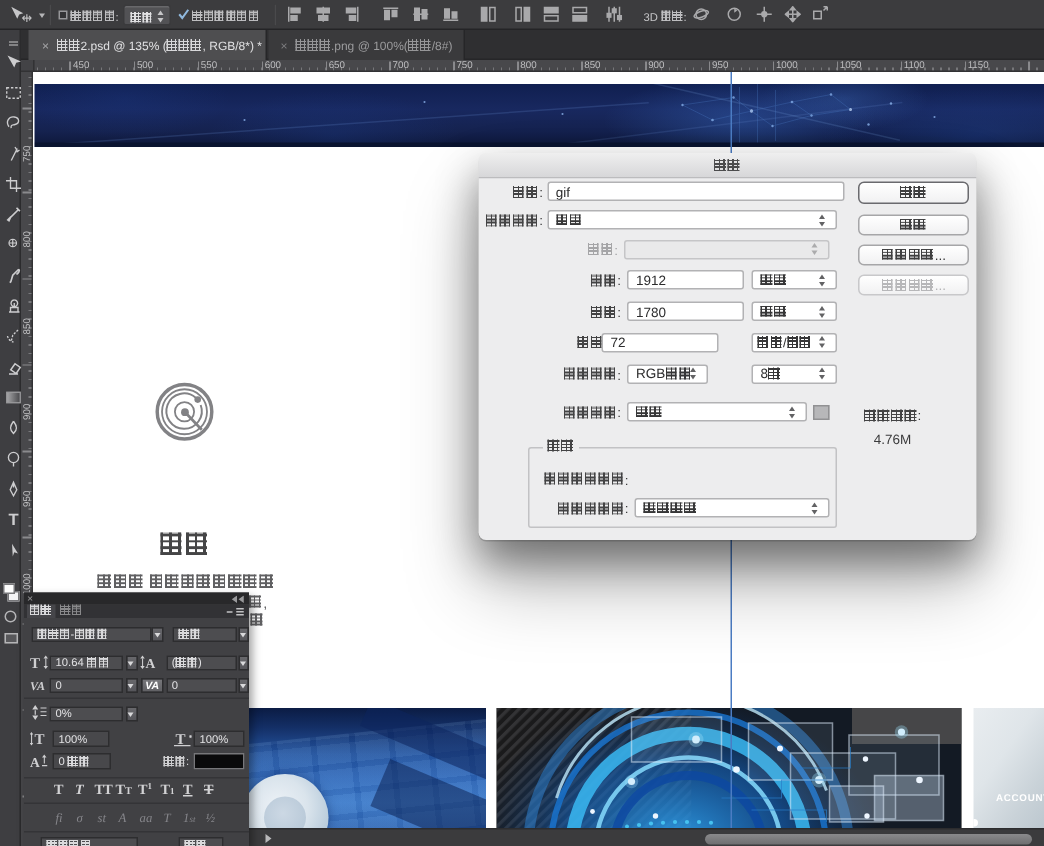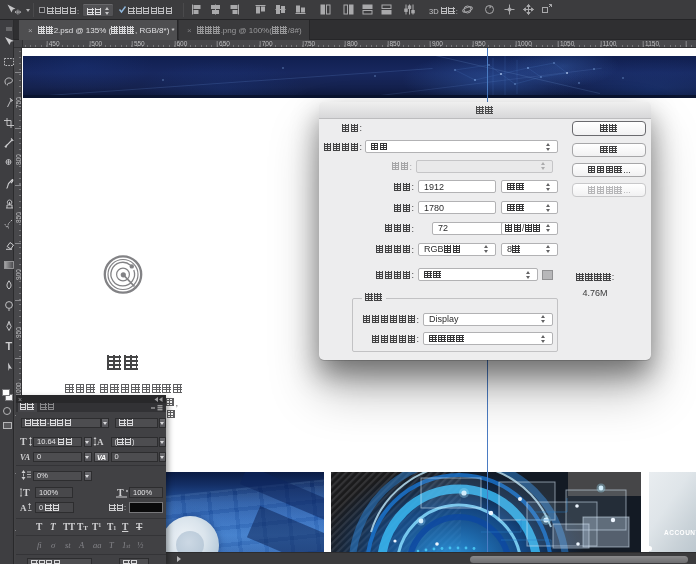--- a/index.html
+++ b/index.html
@@ -491,20 +491,21 @@
       <i class="cj"></i>
     </div>
  <div class="pfld" style="left:103px;top:163px;width:30px;height:10px">
       <i class="cj"></i>
       <i class="cj"></i>
     </div>
 </div>
 <div class="abs" id="dlg" style="z-index:8">
  <div id="dlgtit"><i class="cj"></i><i class="cj"></i></div>
  <div class="lbl" style="left:0;top:21px;width:43px"><i class="cj"></i><i class="cj"></i>:</div>
+ <div class="fld" style="left:45.5px;top:19px;width:198.5px;height:13px">gif</div>
  <div class="btn" style="top:18.5px;height:15px;border:1.5px solid #6a6a6e">
       <i class="cj"></i>
       <i class="cj"></i>
     </div>
  <div class="lbl" style="left:0;top:40px;width:43px"><i class="cj"></i><i class="cj"></i><i class="cj"></i><i class="cj"></i>:</div>
  <div class="fld" style="left:45.5px;top:38px;width:193.5px;height:13px">
       <i class="cj"></i>
       <i class="cj"></i>
       <span class="updn"></span>
     </div>
@@ -526,38 +527,37 @@
     </div>
  <div class="btn" style="top:81px;color:#b4b4b6;border-color:#c8c8ca"><i class="cj"></i><i class="cj"></i><i class="cj"></i><i class="cj"></i>...</div>
  <div class="lbl" style="left:0;top:101px;width:95px"><i class="cj"></i><i class="cj"></i>:</div>
  <div class="fld" style="left:99px;top:99px;width:78px;height:13px">1780</div>
  <div class="fld" style="left:182px;top:99px;width:57px;height:13px">
       <i class="cj"></i>
       <i class="cj"></i>
       <span class="updn"></span>
     </div>
  <div class="lbl" style="left:0;top:121.5px;width:95px"><i class="cj"></i><i class="cj"></i><i class="cj"></i>:</div>
- <div class="fld" style="left:113px;top:119.5px;width:78px;height:13px">72</div>
+ <div class="fld" style="left:82px;top:119.5px;width:78px;height:13px">72</div>
  <div class="fld" style="left:182px;top:119.5px;width:57px;height:13px;padding-left:3px;font-size:8.5px"><i class="cj"></i><i class="cj"></i>/<i class="cj"></i><i class="cj"></i><span class="updn"></span></div>
  <div class="lbl" style="left:0;top:142.5px;width:95px"><i class="cj"></i><i class="cj"></i><i class="cj"></i><i class="cj"></i>:</div>
- <div class="fld" style="left:99px;top:140.5px;width:78px;height:13px">RGB <i class="cj"></i><i class="cj"></i><span class="updn"></span></div>
+ <div class="fld" style="left:99px;top:140.5px;width:54px;height:13px">RGB <i class="cj"></i><i class="cj"></i><span class="updn"></span></div>
  <div class="fld" style="left:182px;top:140.5px;width:57px;height:13px">8 <i class="cj"></i><span class="updn"></span></div>
  <div class="lbl" style="left:0;top:168px;width:95px"><i class="cj"></i><i class="cj"></i><i class="cj"></i><i class="cj"></i>:</div>
  <div class="fld" style="left:99px;top:166px;width:120px;height:13px">
       <i class="cj"></i>
       <i class="cj"></i>
       <span class="updn"></span>
     </div>
  <div style="position:absolute;left:223px;top:167.5px;width:11px;height:10px;background:#b7b7b9;border:1px solid #919193"></div>
  <div style="position:absolute;left:240px;top:170px;width:72px;text-align:center;font-size:9px;color:#3a3a3b"><i class="cj"></i><i class="cj"></i><i class="cj"></i><i class="cj"></i>:</div>
  <div style="position:absolute;left:240px;top:185.5px;width:72px;text-align:center;font-size:9px;color:#3a3a3b">4.76M</div>
  <div style="position:absolute;left:33px;top:195.5px;width:206px;height:54.5px;border:1px solid #c2c2c4;border-radius:2px"></div>
  <div style="position:absolute;left:43px;top:190.5px;padding:0 3px;background:#ededee;font-size:9px;color:#3a3a3b"><i class="cj"></i><i class="cj"></i></div>
  <div class="lbl" style="left:0;top:212.5px;width:100px"><i class="cj"></i><i class="cj"></i><i class="cj"></i><i class="cj"></i><i class="cj"></i><i class="cj"></i>:</div>
- <div class="fld" style="left:104px;top:210.5px;width:129.5px;height:13px">Display<span class="updn"></span></div>
  <div class="lbl" style="left:0;top:232px;width:100px"><i class="cj"></i><i class="cj"></i><i class="cj"></i><i class="cj"></i><i class="cj"></i>:</div>
  <div class="fld" style="left:104px;top:230px;width:129.5px;height:13px">
       <i class="cj"></i>
       <i class="cj"></i>
       <i class="cj"></i>
       <i class="cj"></i>
       <span class="updn"></span>
     </div>
 </div>
 

